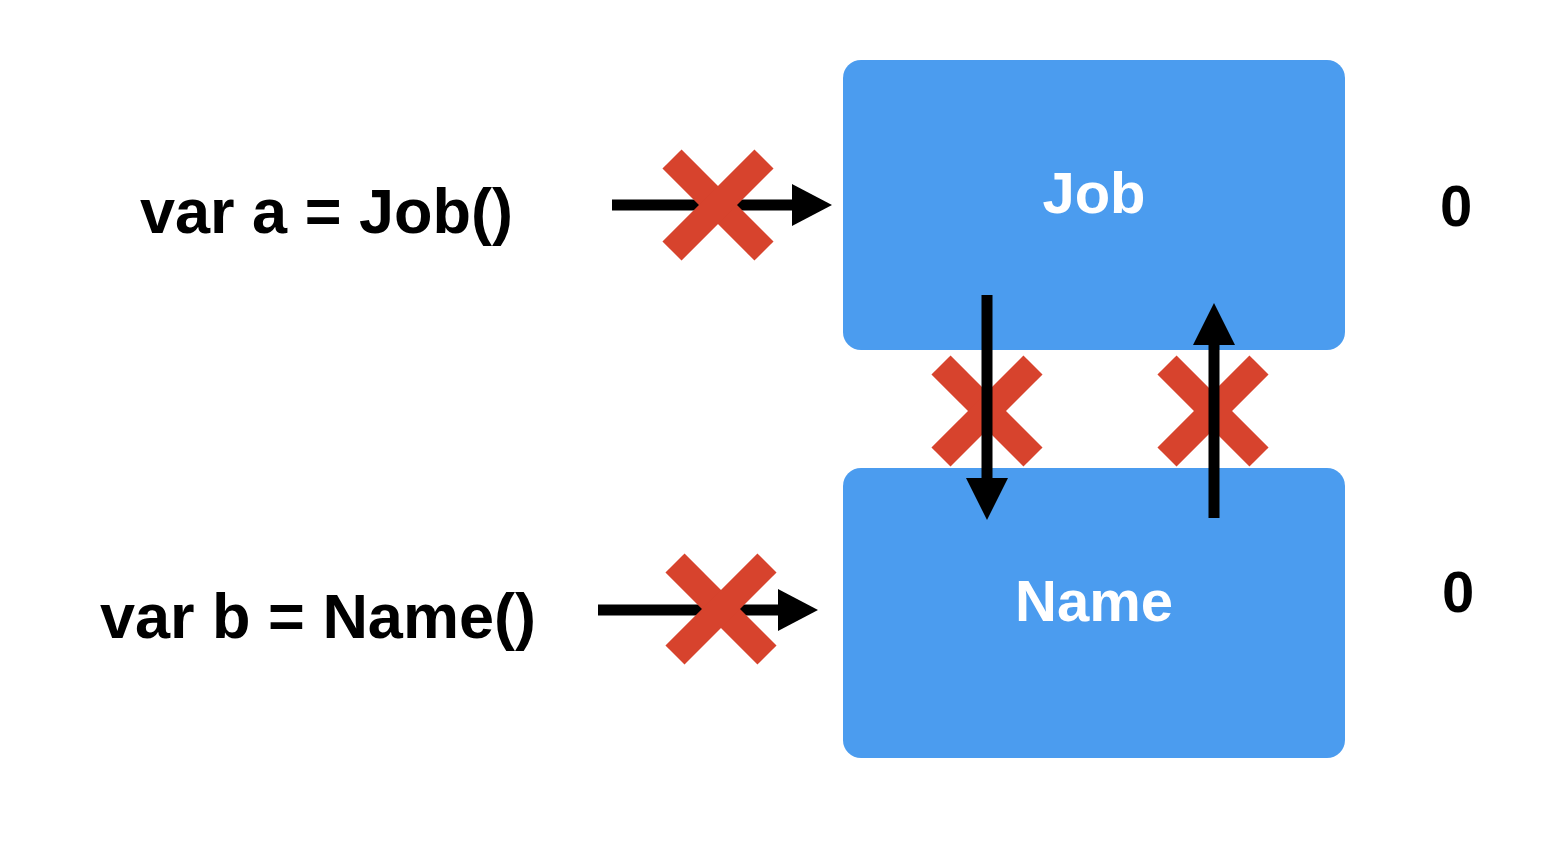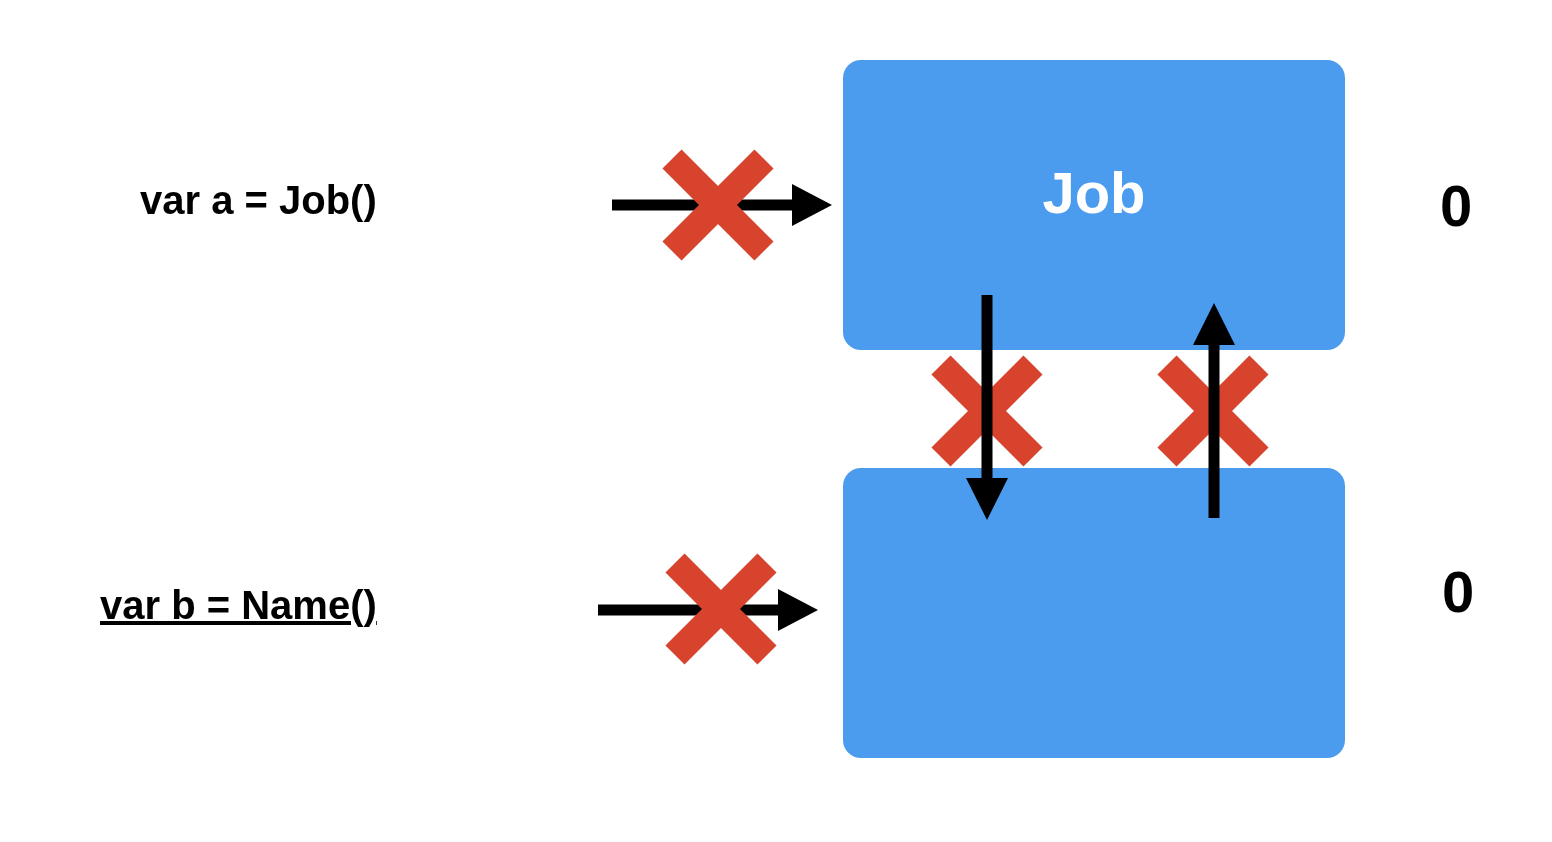--- a/index.html
+++ b/index.html
@@ -7,27 +7,27 @@
     position: relative;
     width: 1552px;
     height: 842px;
     background: var(--background, #ffffff);
     font-family: "Liberation Sans", sans-serif;
     font-weight: 700;
     overflow: hidden;
   }
   .label {
     position: absolute;
-    font-size: 40px;
+    font-size: 63px;
     line-height: 1;
     color: var(--label-text, #000000);
     white-space: nowrap;
   }
   #label-a { left: 140px; top: 180px; }
-  #label-b { left: 100px; top: 585px; text-decoration: underline; }
+  #label-b { left: 100px; top: 585px; }
   .box {
     position: absolute;
     left: 843px;
     width: 502px;
     height: 290px;
     border-radius: 18px;
     background: var(--box-fill, #4B9CEF);
     color: var(--box-text, #ffffff);
     display: flex;
     flex-direction: column;
@@ -62,20 +62,21 @@
 </style>
 </head>
 <body>
 
 <div class="canvas">
 
   <div class="box" id="box-job">
     <div class="box-line">Job</div>
   </div>
   <div class="box" id="box-name">
+    <div class="box-line">Name</div>
   </div>
 
   <svg class="icon arrow" id="arrow-a" width="220" height="42" viewBox="0 0 220 42">
     <line x1="0" y1="21" x2="185" y2="21" stroke="currentColor" stroke-width="11"></line>
     <polygon points="180,0 220,21 180,42" fill="currentColor"></polygon>
   </svg>
   <svg class="icon arrow" id="arrow-b" width="220" height="42" viewBox="0 0 220 42">
     <line x1="0" y1="21" x2="185" y2="21" stroke="currentColor" stroke-width="11"></line>
     <polygon points="180,0 220,21 180,42" fill="currentColor"></polygon>
   </svg>

